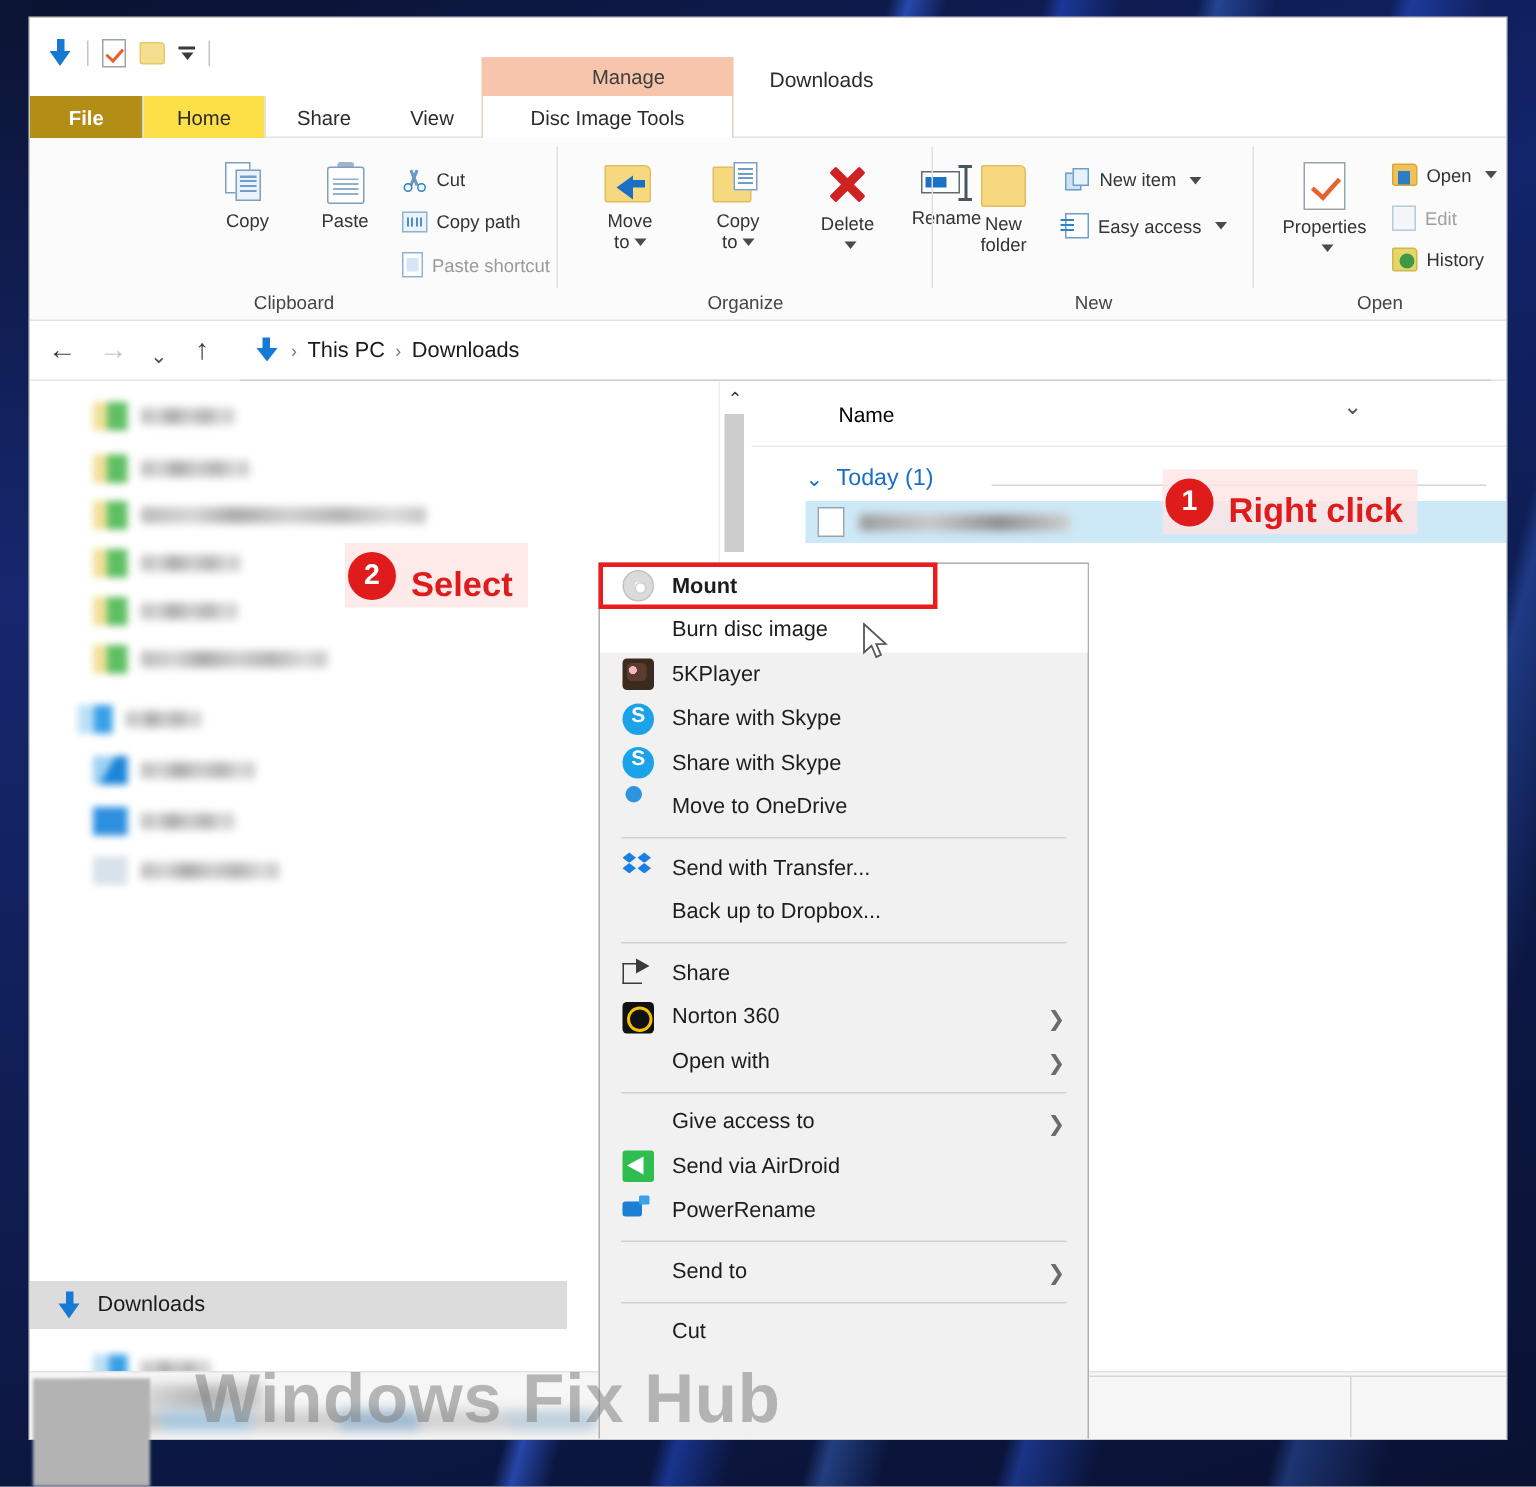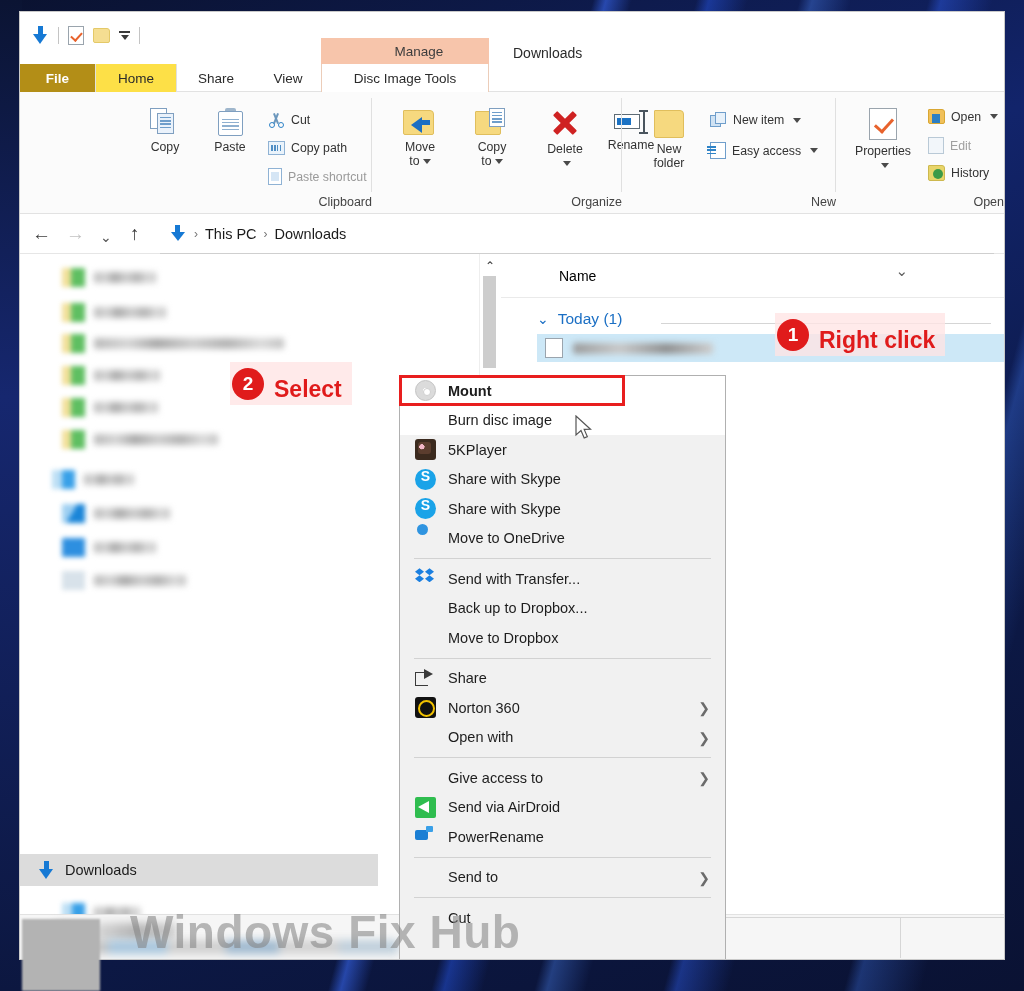--- a/index.html
+++ b/index.html
@@ -70,21 +70,21 @@
   .tab.file { left:0; width:75px; background:#b38e17; color:#fff; font-weight:bold; }
   .tab.home { left:75px; width:82px; background:#fde047;
     border-left:1px solid #e0e0e0; border-right:1px solid #e0e0e0; }
   .tab.share { left:157px; width:78px; }
   .tab.view  { left:235px; width:66px; }
   .tab.dit   { left:301px; width:168px; background:#fff; border-left:1px solid #eccdb9;border-right:1px solid #eccdb9; }
 
   
   .ribbon { position:relative; height:122px; background:#fbfbfb; border-bottom:1px solid #e2e2e2; }
   .rgroup { position:absolute; top:0; height:122px; }
-  .rgroup .gname { position:absolute; bottom:5px; width:100%; text-align:right;
+  .rgroup .gname { position:absolute; bottom:5px; width:100%; text-align:center;
     font-size:12.5px; color:#444; }
   .rgroup .vline { position:absolute; right:0; top:6px; bottom:22px; width:1px; background:#e0e0e0; }
   .ritem { position:absolute; text-align:center; font-size:12.3px; color:#333; line-height:14px; }
   .ritem.small { font-size:12.3px; text-align:left; }
 
   .icon { display:block; margin:0 auto 4px; }
 
   
   .ic-pin{width:26px;height:26px;position:relative;}
   .ic-pin::before{content:"";position:absolute;left:6px;top:2px;width:13px;height:9px;background:#b9c7d4;border-radius:2px;transform:rotate(-40deg);}
@@ -599,24 +599,20 @@
           <i></i>
           <i></i>
           <i></i>
         </span>
       <span class="mi-lbl">Send with Transfer...</span>
     </div>
     <div class="mi">
       <span class="mi-ic"></span>
       <span class="mi-lbl">Back up to Dropbox...</span>
     </div>
-    <div class="mi">
-      <span class="mi-ic"></span>
-      <span class="mi-lbl">Move to Dropbox</span>
-    </div>
     <div class="msep"></div>
     <div class="mi">
       <span class="mi-ic ic-share"></span>
       <span class="mi-lbl">Share</span>
     </div>
     <div class="mi">
       <span class="mi-ic ic-norton"></span>
       <span class="mi-lbl">Norton 360</span>
       <span class="mi-arrow">❯</span>
     </div>

